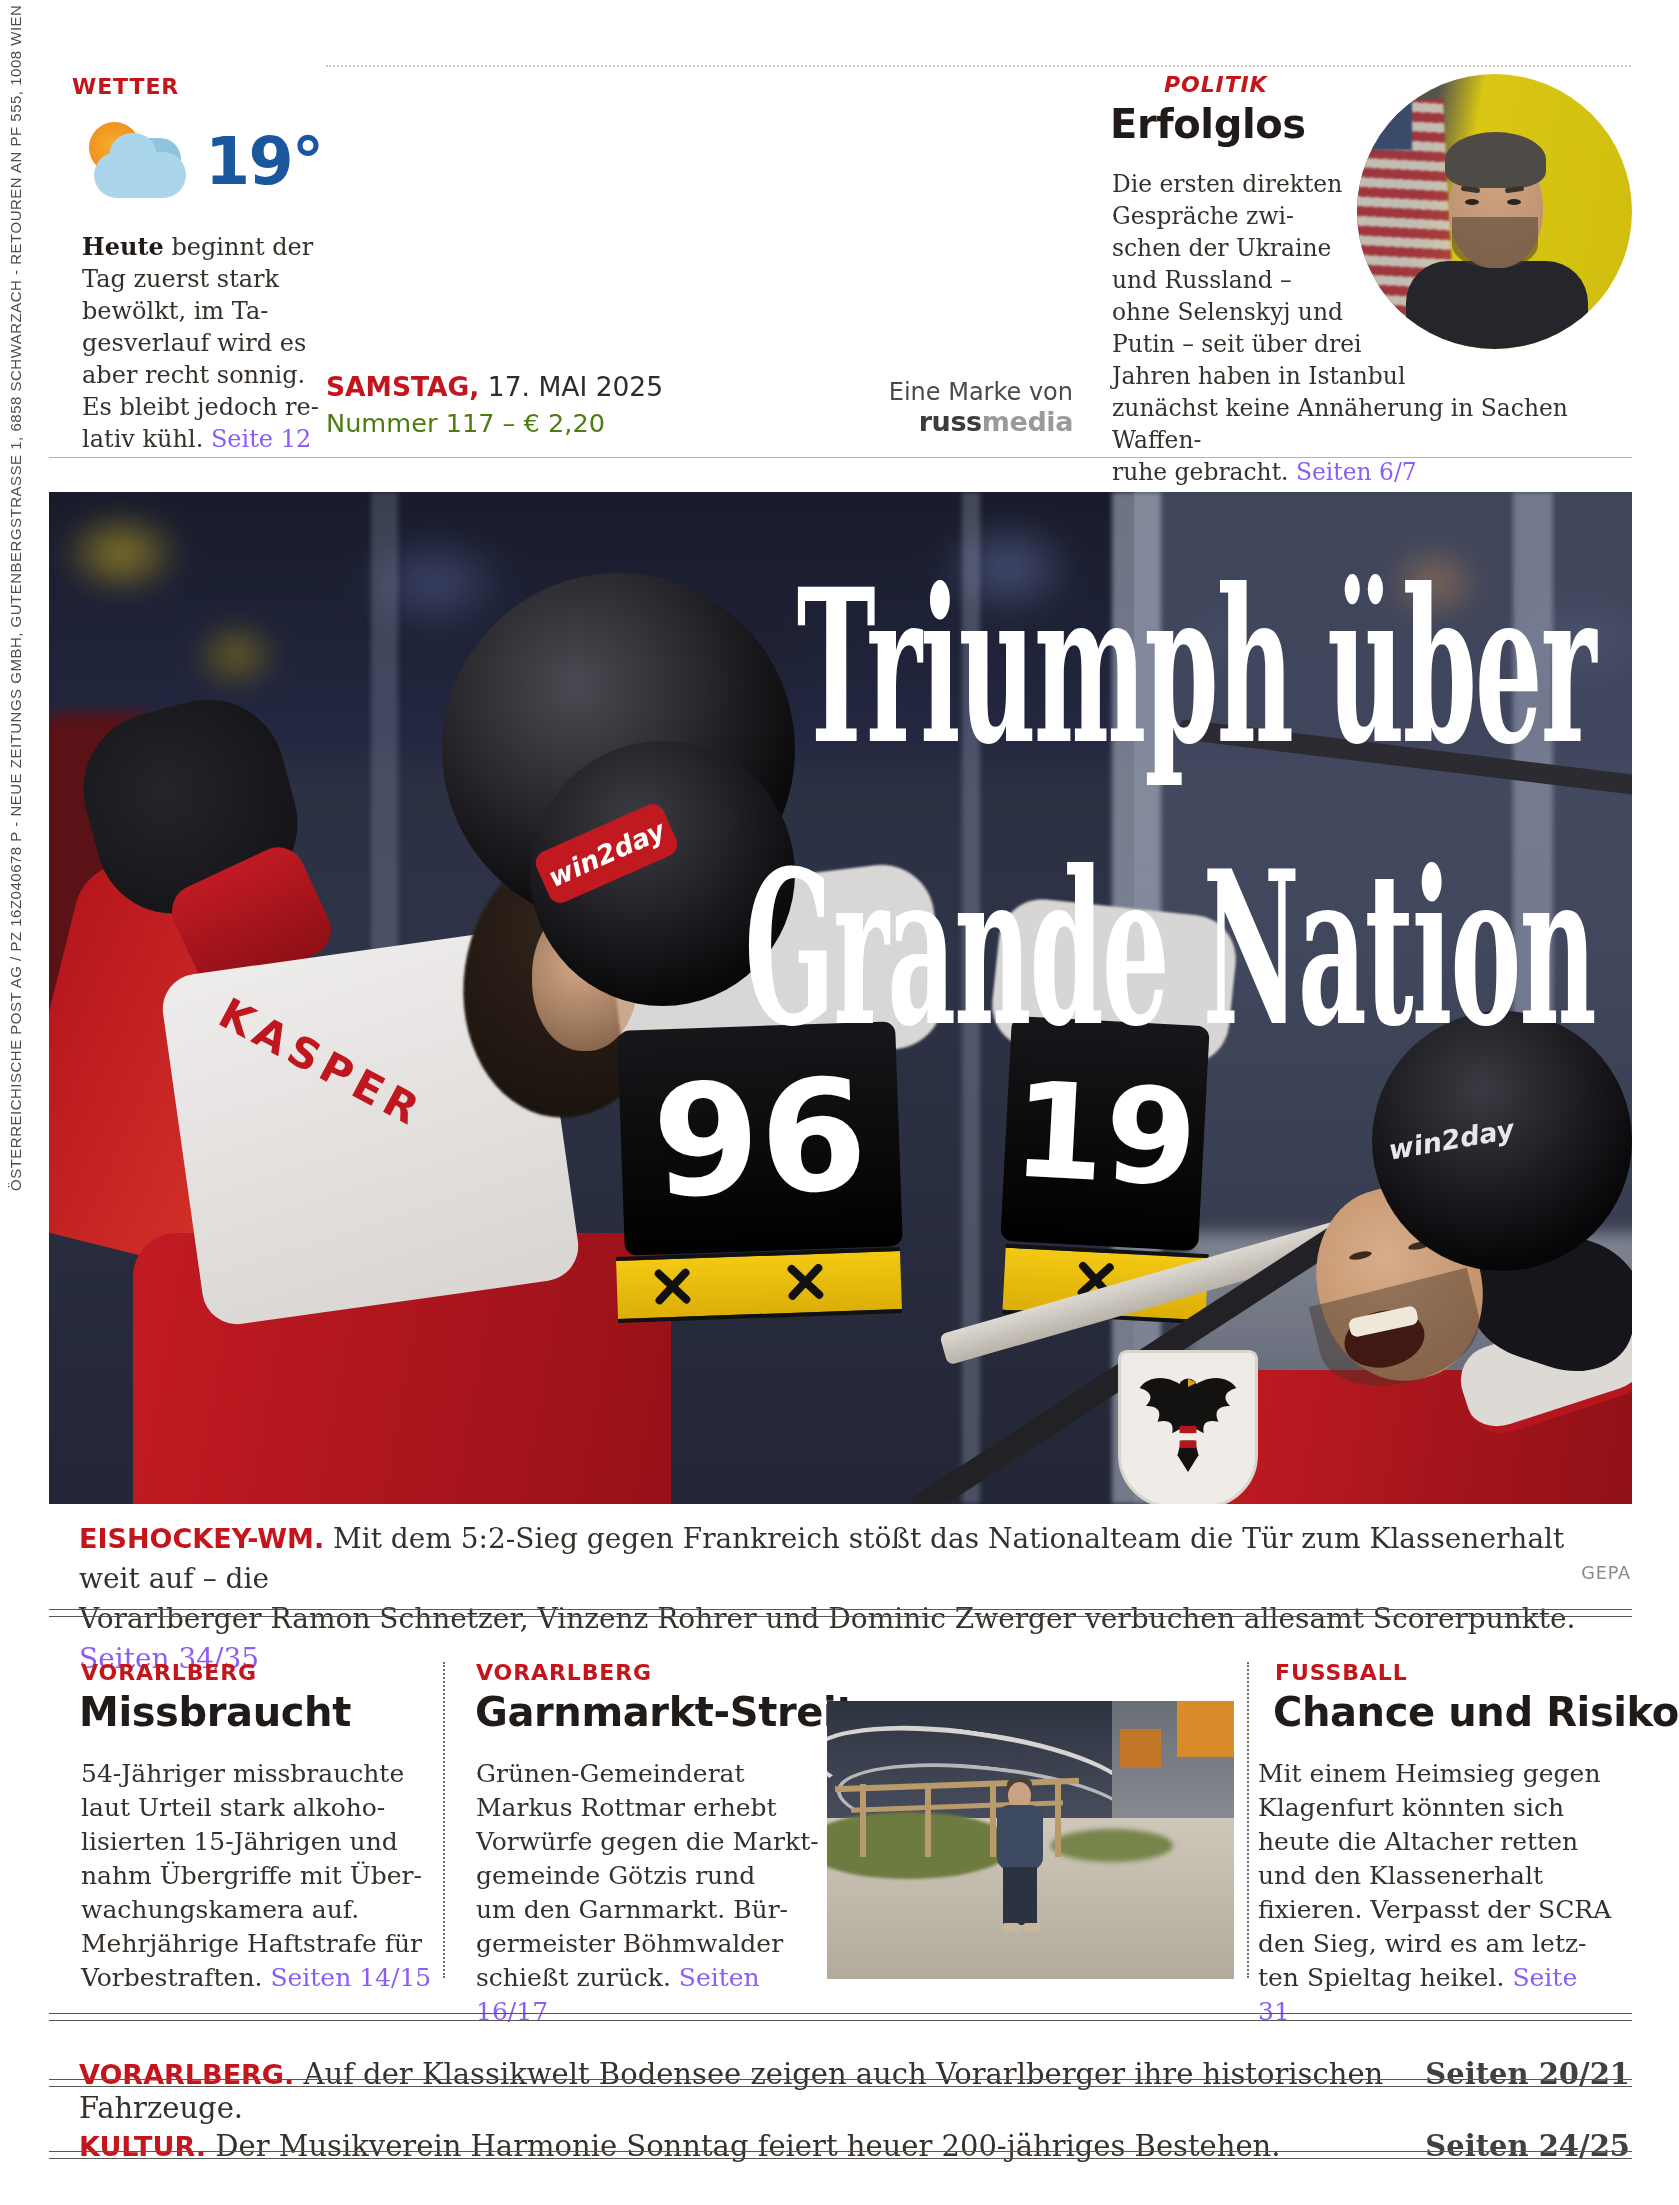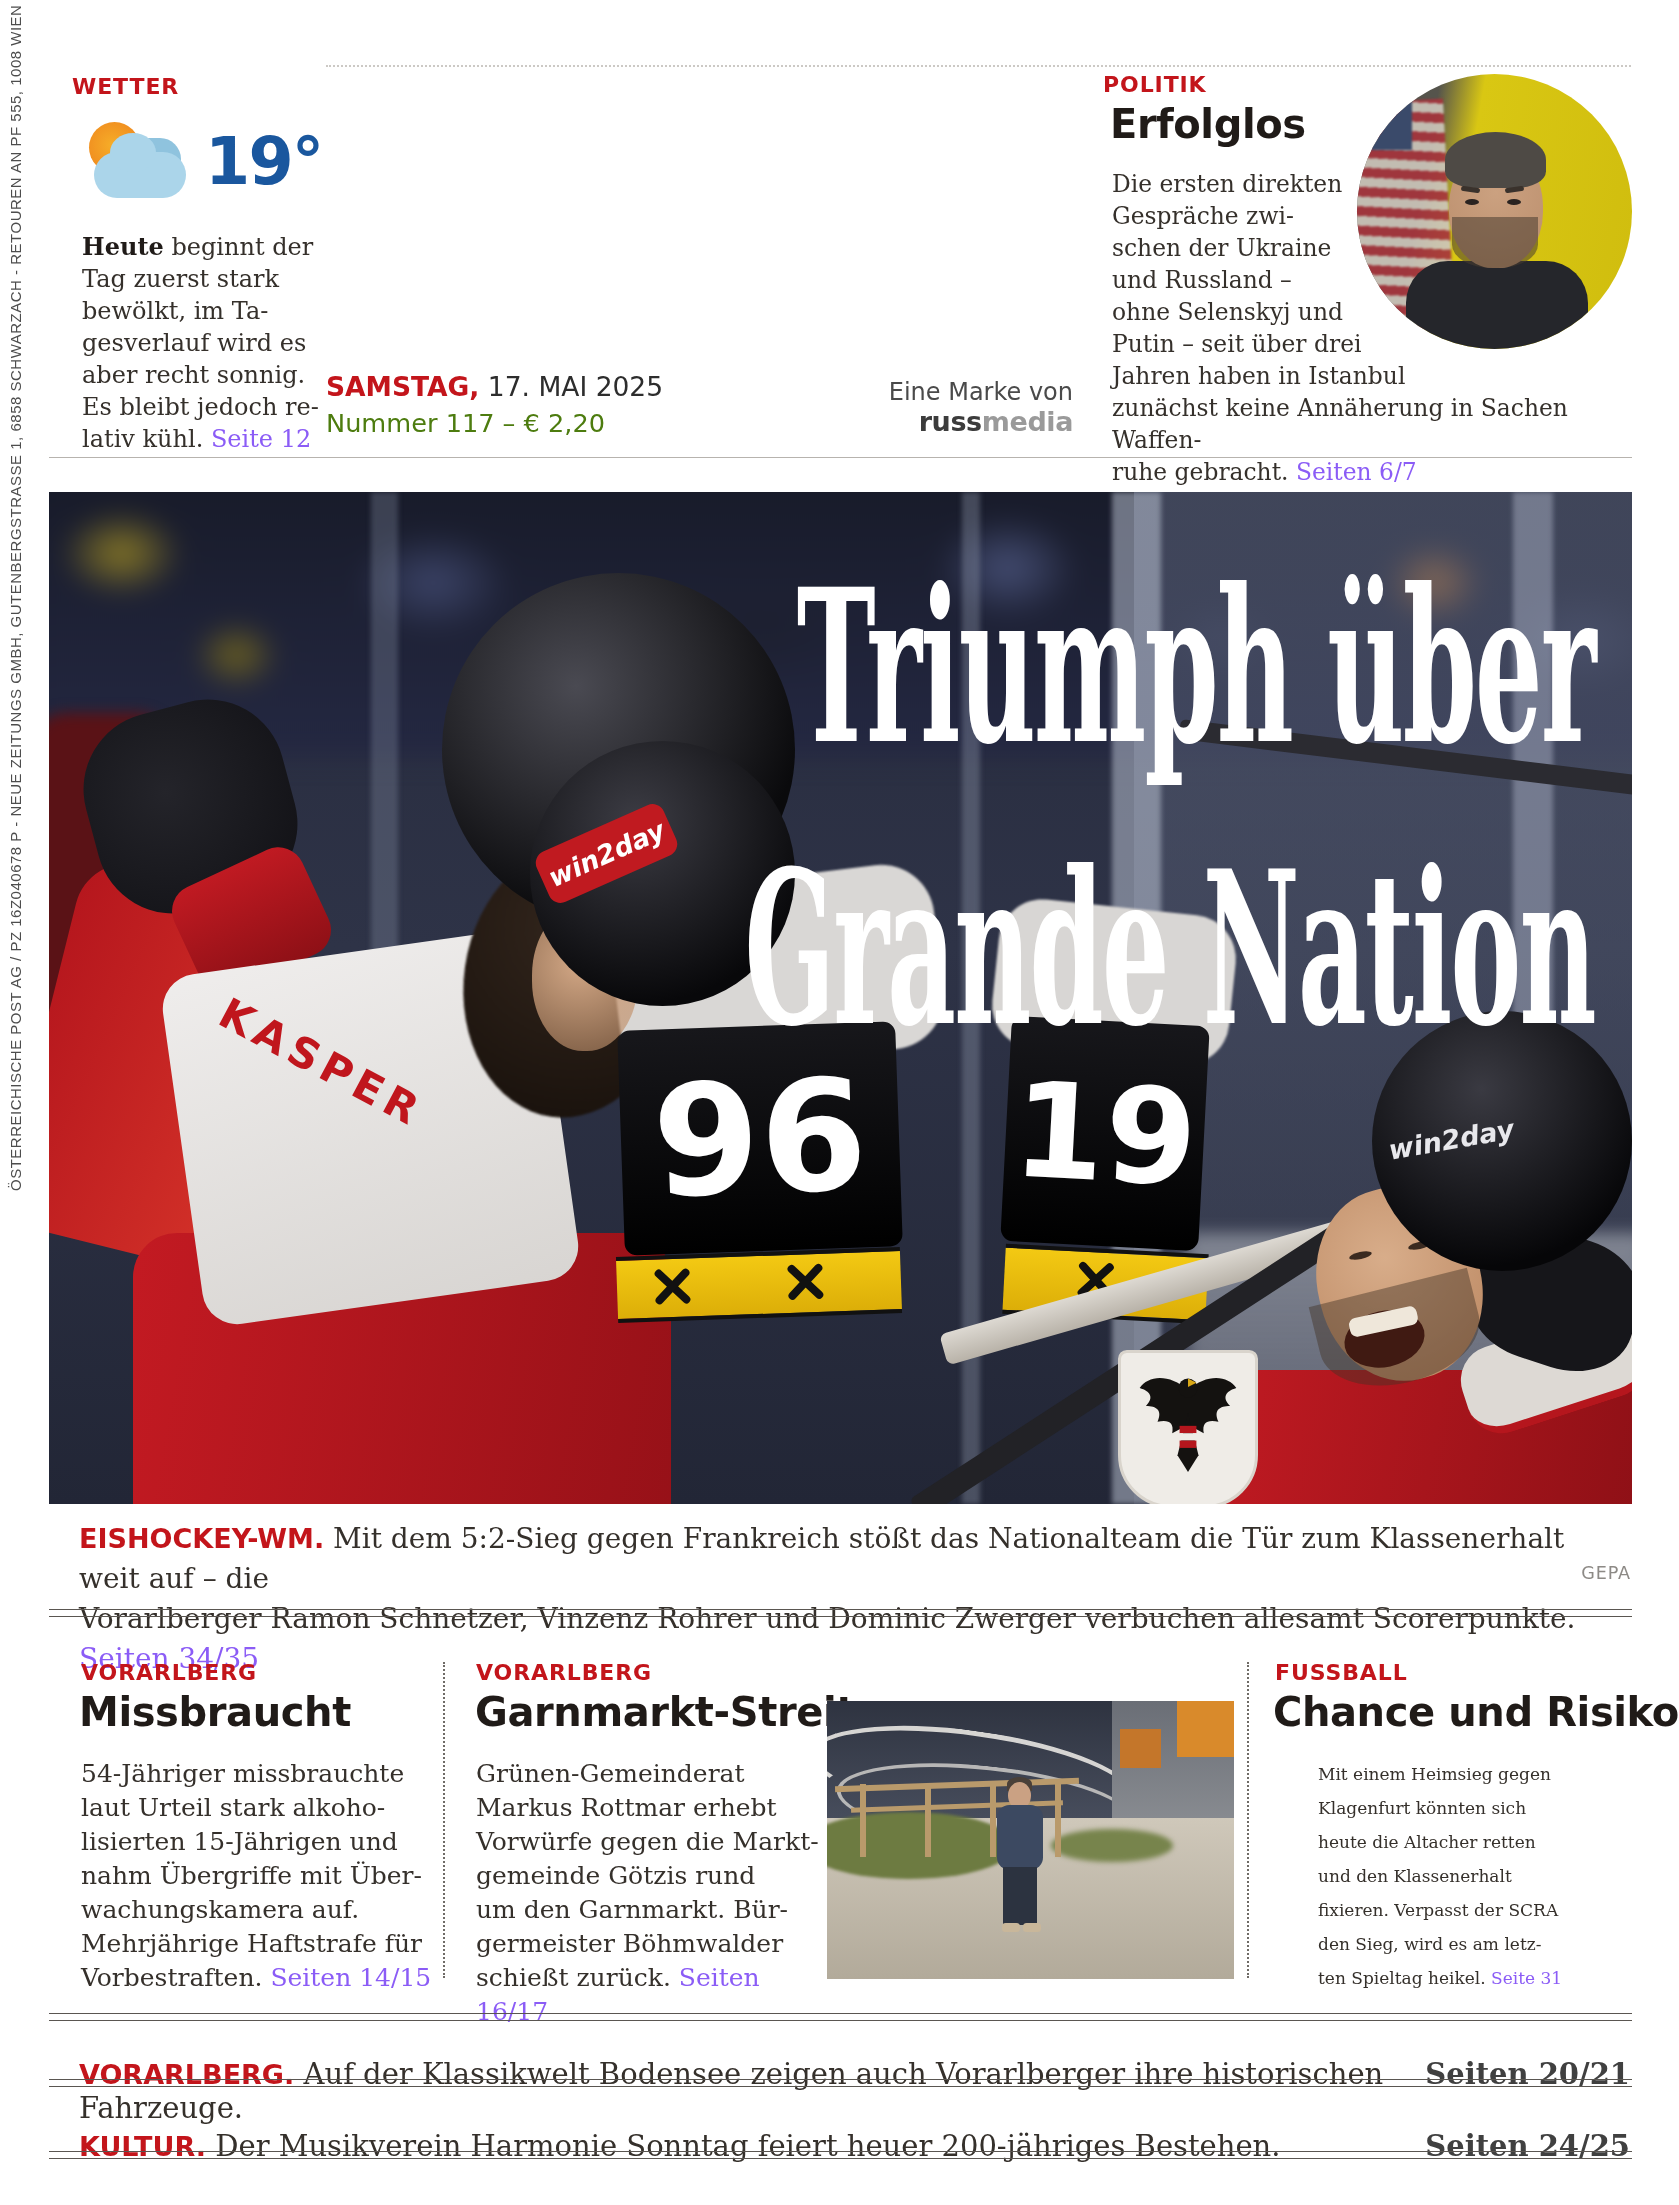--- a/index.html
+++ b/index.html
@@ -47,21 +47,21 @@
   .date-day{font-weight:bold;color:#c3151b;}
   .date-row2{left:326px;top:408px;font-family:"DejaVu Sans","Liberation Sans",sans-serif;font-size:25.6px;color:#4d7c0f;}
   .brand-row{left:759px;top:378px;width:314px;text-align:right;font-family:"DejaVu Sans","Liberation Sans",sans-serif;}
   .brand-prefix{font-size:24px;color:#4a4a4a;}
   .brand-bold{font-size:27px;font-weight:bold;color:#3c3c3c;letter-spacing:-0.4px;}
   .brand-light{font-size:27px;font-weight:bold;color:#9a9a9a;letter-spacing:-0.4px;}
 
   .rule-thin{left:49px;top:457px;width:1583px;border-top:1.8px solid #b7b3ae;height:0;}
 
   
-  .politik-label{left:1103px;top:72px;}
+  .politik-label{left:1164px;top:72px;font-style:italic;}
   .politik-headline{left:1110px;top:101px;}
   .politik-body{left:1112px;top:168px;width:529px;font-size:23.4px;line-height:32px;}
   .politik-photo{left:1357px;top:74px;width:275px;height:275px;border-radius:50%;overflow:hidden;
         background:linear-gradient(100deg,#55544c 0%,#55544c 26%,#d9c713 40%,#d0bd0e 100%);}
   .pp-flag{position:absolute;left:-5.3px;top:26.5px;width:97px;height:229px;opacity:.9;filter:blur(0.9px);
         background:repeating-linear-gradient(6deg,#a8343c 0 9.7px,#cfc8bd 9.7px 19.4px);transform:rotate(-3deg);}
   .pp-canton{position:absolute;left:3.5px;top:23px;width:51px;height:53px;background:#3a4a6a;filter:blur(0.9px);}
   .pp-shoulders{position:absolute;left:49px;top:187px;width:182px;height:115px;border-radius:42px 42px 0 0;background:#25262b;}
   .pp-head{position:absolute;left:92px;top:72px;width:94px;height:122px;border-radius:50% 50% 46% 46%;
         background:radial-gradient(circle at 50% 38%,#cba180,#b98c6a);}
@@ -185,21 +185,21 @@
   .rd-t1{top:2013px;}
   .rd-t2{top:2079px;}
   .rd-t3{top:2151px;}
 
   
   .story-label1{left:81px;top:1660px;}  .story-head1{left:79px;top:1689px;}
   .story-body1{left:81px;top:1757px;width:371px;font-size:25px;line-height:34px;}
   .story-label2{left:476px;top:1660px;} .story-head2{left:475px;top:1689px;}
   .story-body2{left:476px;top:1757px;width:353px;font-size:25px;line-height:34px;}
   .story-label3{left:1275px;top:1660px;}.story-head3{left:1273px;top:1689px;}
-  .story-body3{left:1318px;top:1757px;width:357px;font-size:17px;line-height:34px;}
+  .story-body3{left:1258px;top:1757px;width:357px;font-size:25px;line-height:34px;}
   .vdot{top:1662px;height:316px;border-left:2.6px dotted #6f6b66;width:0;}
   .vdot1{left:443px;} .vdot2{left:1247px;}
 
   
   .story-photo{left:827px;top:1701px;width:407px;height:278px;overflow:hidden;background:#bdb5a6;}
   .sp-building{position:absolute;left:0;top:0;width:70%;height:42%;
         background:linear-gradient(180deg,#2e3340,#474d5c);}
   .sp-rail{position:absolute;left:-17.6px;top:30px;width:318px;height:79px;border:5.3px solid #e8e6e2;border-radius:50%;
         border-bottom-color:rgba(0,0,0,0);border-right-color:rgba(0,0,0,0);transform:rotate(8deg);opacity:.9;}
   .sp-rail2{position:absolute;left:8.8px;top:65px;width:291px;height:71px;border:4.4px solid #d6d4d0;border-radius:50%;

